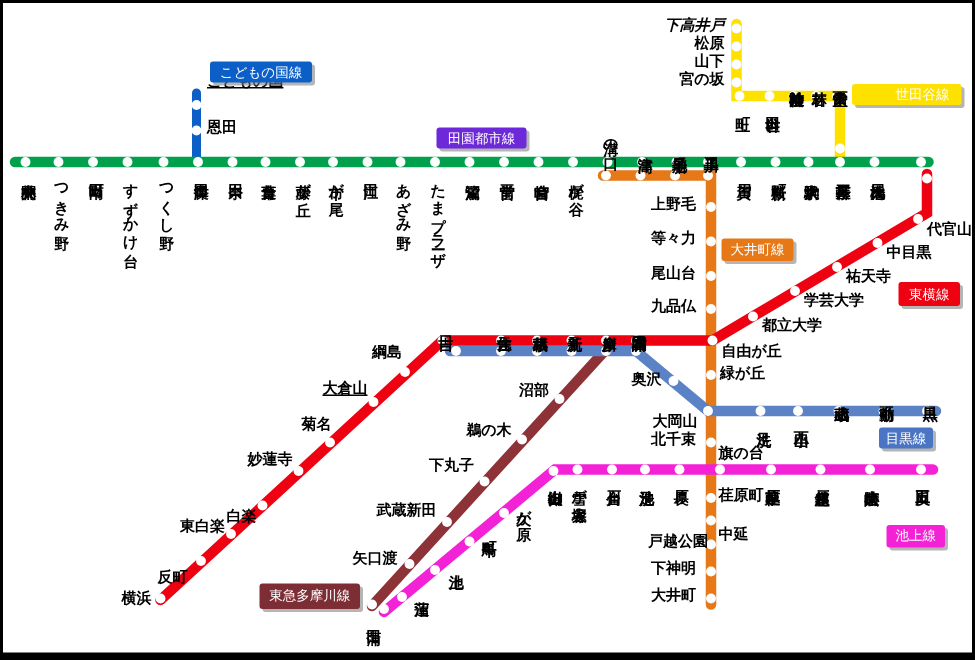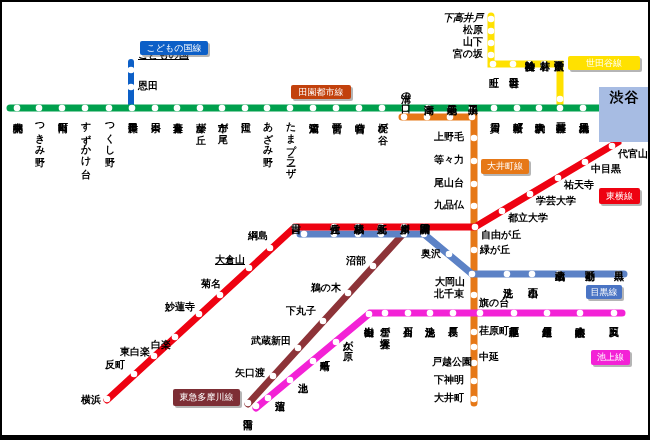--- a/index.html
+++ b/index.html
@@ -12,21 +12,20 @@
   .badge{position:absolute;display:flex;align-items:center;justify-content:center;
          font-weight:normal;font-size:9px;border-radius:2px;
          box-shadow:2px 2px 0 rgba(120,120,120,.55);z-index:6;}
   #shibuya-box{position:absolute;background:#a7bce3;z-index:1;text-align:center;
          font-weight:bold;font-size:14px;padding-top:2px;box-sizing:border-box;letter-spacing:1px;}
 </style>
 </head>
 <body>
 
 <div id="map">
-  <div id="shibuya-box" style="left: 597px; top: 85px; width: 51px; height: 55px; background: rgb(167, 188, 227);">渋谷</div>
   <svg id="rails" width="650" height="440" viewBox="0 0 650 440">
       <polyline points="129,60 129,104" fill="none" stroke="#0c5fc7" stroke-width="6" stroke-linecap="round" stroke-linejoin="miter"></polyline>
       <polyline points="489,14 489,62 558,62 558,104" fill="none" stroke="#ffe100" stroke-width="7" stroke-linecap="round" stroke-linejoin="miter"></polyline>
       <polyline points="8,106 617,106" fill="none" stroke="#00a04d" stroke-width="7" stroke-linecap="round" stroke-linejoin="miter"></polyline>
       <polyline points="400,115 472,115 472,401" fill="none" stroke="#e67817" stroke-width="7" stroke-linecap="round" stroke-linejoin="miter"></polyline>
       <polyline points="246,402 402,231" fill="none" stroke="#8d3338" stroke-width="7" stroke-linecap="round" stroke-linejoin="miter"></polyline>
       <polyline points="254,406 368,311 620,311" fill="none" stroke="#f322d6" stroke-width="7" stroke-linecap="round" stroke-linejoin="miter"></polyline>
       <polyline points="298,232 422,232 470,272 622,272" fill="none" stroke="#5c82c6" stroke-width="7" stroke-linecap="round" stroke-linejoin="miter"></polyline>
       <polyline points="105,398 293,225 473,225 616,140 616,114" fill="none" stroke="#ee0211" stroke-width="7" stroke-linecap="round" stroke-linejoin="miter"></polyline>
       <circle cx="129" cy="68" r="3.3" fill="#fff"></circle>
@@ -134,22 +133,22 @@
       <circle cx="473" cy="225" r="3.3" fill="#fff"></circle>
       <circle cx="500" cy="209" r="3.3" fill="#fff"></circle>
       <circle cx="528" cy="192" r="3.3" fill="#fff"></circle>
       <circle cx="556" cy="176" r="3.3" fill="#fff"></circle>
       <circle cx="583" cy="160" r="3.3" fill="#fff"></circle>
       <circle cx="610" cy="144" r="3.3" fill="#fff"></circle>
       <circle cx="616" cy="117" r="3.3" fill="#fff"></circle>
     </svg>
   <div id="badge-layer">
       <div class="badge" style="left: 138px; top: 39px; width: 68px; height: 14px; background: rgb(12, 95, 199); color: rgb(255, 255, 255);">こどもの国線</div>
-      <div class="badge" style="left: 289px; top: 83px; width: 60px; height: 14px; background: #c2410c; color: rgb(255, 255, 255);">田園都市線</div>
-      <div class="badge" style="left: 566px; top: 54px; width: 72px; height: 14px; background: rgb(255, 225, 0); color: rgb(255, 255, 255);">世田谷線</div>
+      <div class="badge" style="left: 289px; top: 83px; width: 60px; height: 14px; background: #6d28d9; color: rgb(255, 255, 255);">田園都市線</div>
+      <div class="badge" style="left: 566px; top: 54px; width: 52px; height: 14px; background: rgb(255, 225, 0); color: rgb(255, 255, 255); padding-left: 21px;">世田谷線</div>
       <div class="badge" style="left: 479px; top: 157px; width: 48px; height: 15px; background: rgb(230, 120, 23); color: rgb(255, 255, 255);">大井町線</div>
       <div class="badge" style="left: 597px; top: 186px; width: 41px; height: 16px; background: rgb(238, 2, 17); color: rgb(255, 255, 255);">東横線</div>
       <div class="badge" style="left: 584px; top: 283px; width: 36px; height: 14px; background: rgb(74, 116, 196); color: rgb(255, 255, 255);">目黒線</div>
       <div class="badge" style="left: 589px; top: 348px; width: 39px; height: 15px; background: rgb(243, 34, 214); color: rgb(255, 255, 255);">池上線</div>
       <div class="badge" style="left: 171px; top: 387px; width: 67px; height: 17px; background: rgb(125, 46, 53); color: rgb(255, 255, 255);">東急多摩川線</div>
     </div>
   <div id="label-layer">
       <div class="lb v" style="left: 10px; top: 113px;">中央林間</div>
       <div class="lb v" style="left: 32px; top: 113px;">つきみ野</div>
       <div class="lb v" style="left: 55px; top: 113px;">南町田</div>
@@ -195,21 +194,21 @@
       <div class="lb" style="left: 478px; top: 243px;">緑が丘</div>
       <div class="lb" style="right: 183px; top: 275px;">大岡山</div>
       <div class="lb" style="right: 184px; top: 287px;">北千束</div>
       <div class="lb" style="left: 477px; top: 296px;">旗の台</div>
       <div class="lb" style="left: 477px; top: 324px;">荏原町</div>
       <div class="lb" style="left: 477px; top: 350px;">中延</div>
       <div class="lb" style="right: 176px; top: 355px;">戸越公園</div>
       <div class="lb" style="right: 184px; top: 373px;">下神明</div>
       <div class="lb" style="right: 184px; top: 391px;">大井町</div>
       <div class="lb" style="right: 547px; top: 393px;">横浜</div>
-      <div class="lb" style="right: 523px; top: 358px;">反町</div>
+      <div class="lb" style="right: 523px; top: 379px;">反町</div>
       <div class="lb" style="right: 498px; top: 345px;">東白楽</div>
       <div class="lb" style="right: 477px; top: 326px; margin-top: 12px;">白楽</div>
       <div class="lb" style="right: 453px; top: 300px;">妙蓮寺</div>
       <div class="lb" style="right: 427px; top: 277px;">菊名</div>
       <div class="lb" style="right: 403px; top: 253px; text-decoration: underline;">大倉山</div>
       <div class="lb" style="right: 380px; top: 229px;">綱島</div>
       <div class="lb v" style="left: 288px; bottom: 219px;">日吉</div>
       <div class="lb v" style="left: 327px; bottom: 219px;">元住吉</div>
       <div class="lb v" style="left: 351px; bottom: 219px;">武蔵小杉</div>
       <div class="lb v" style="left: 374px; bottom: 219px;">新丸子</div>

